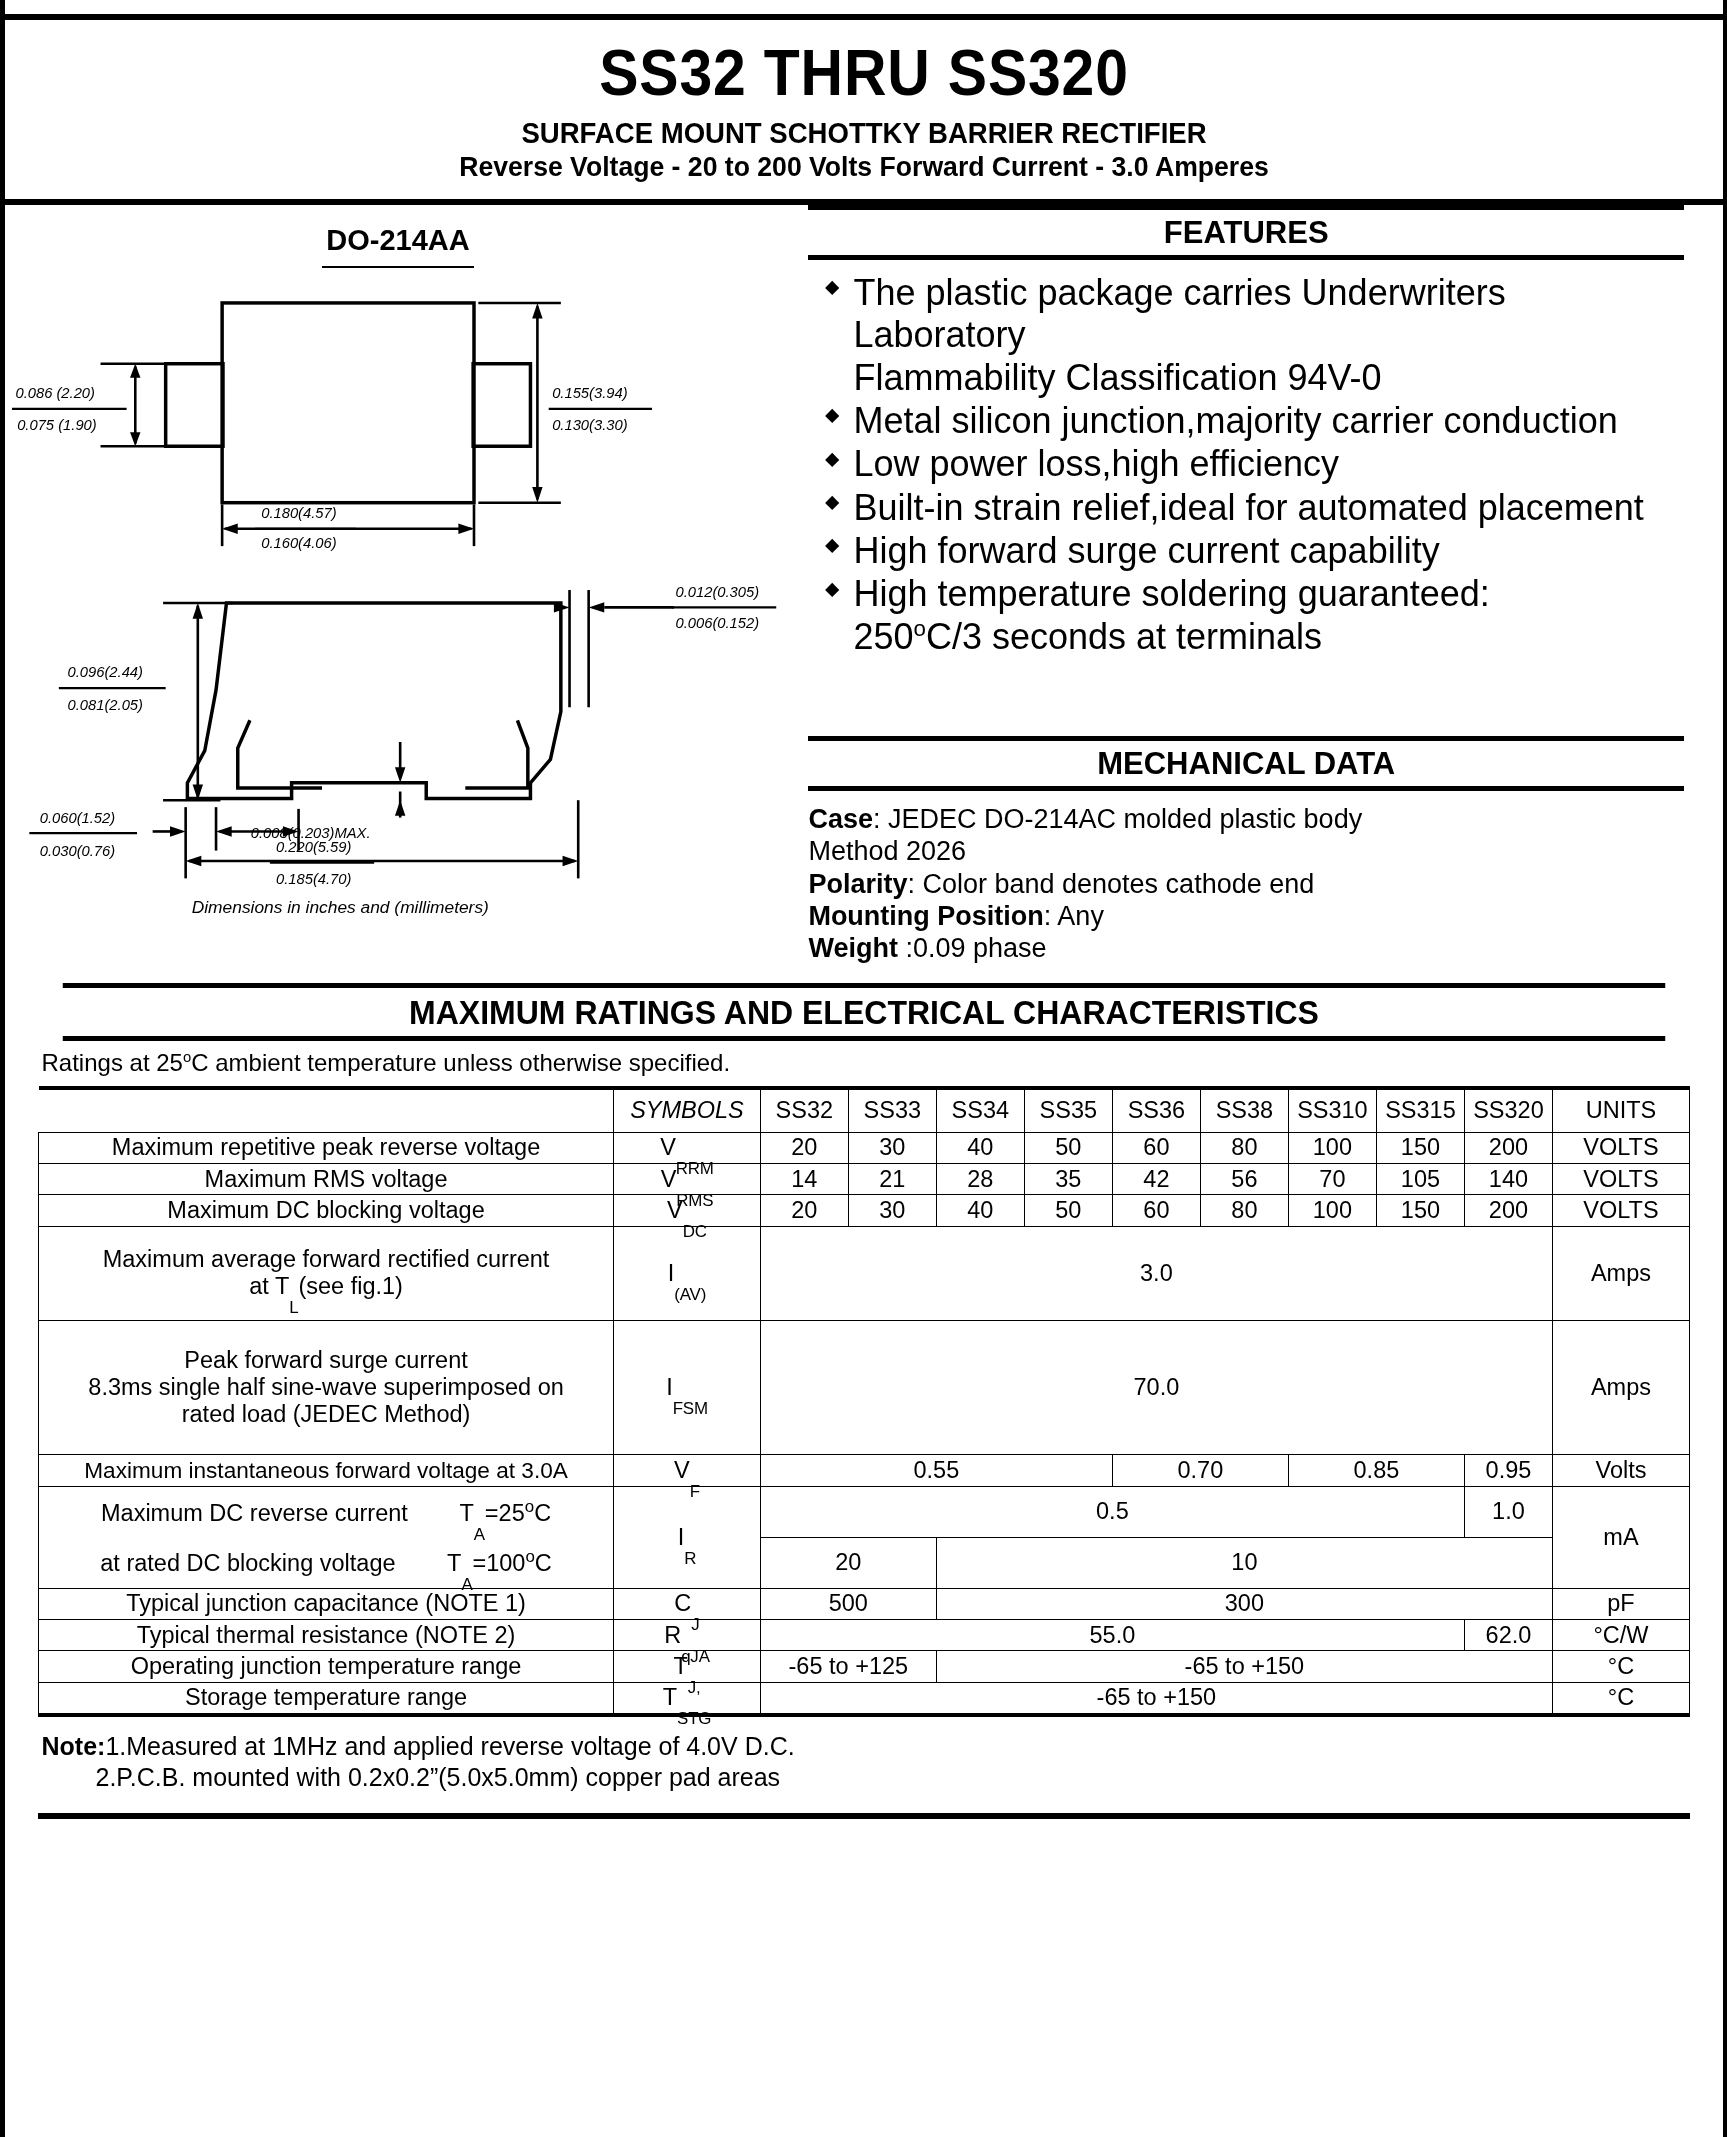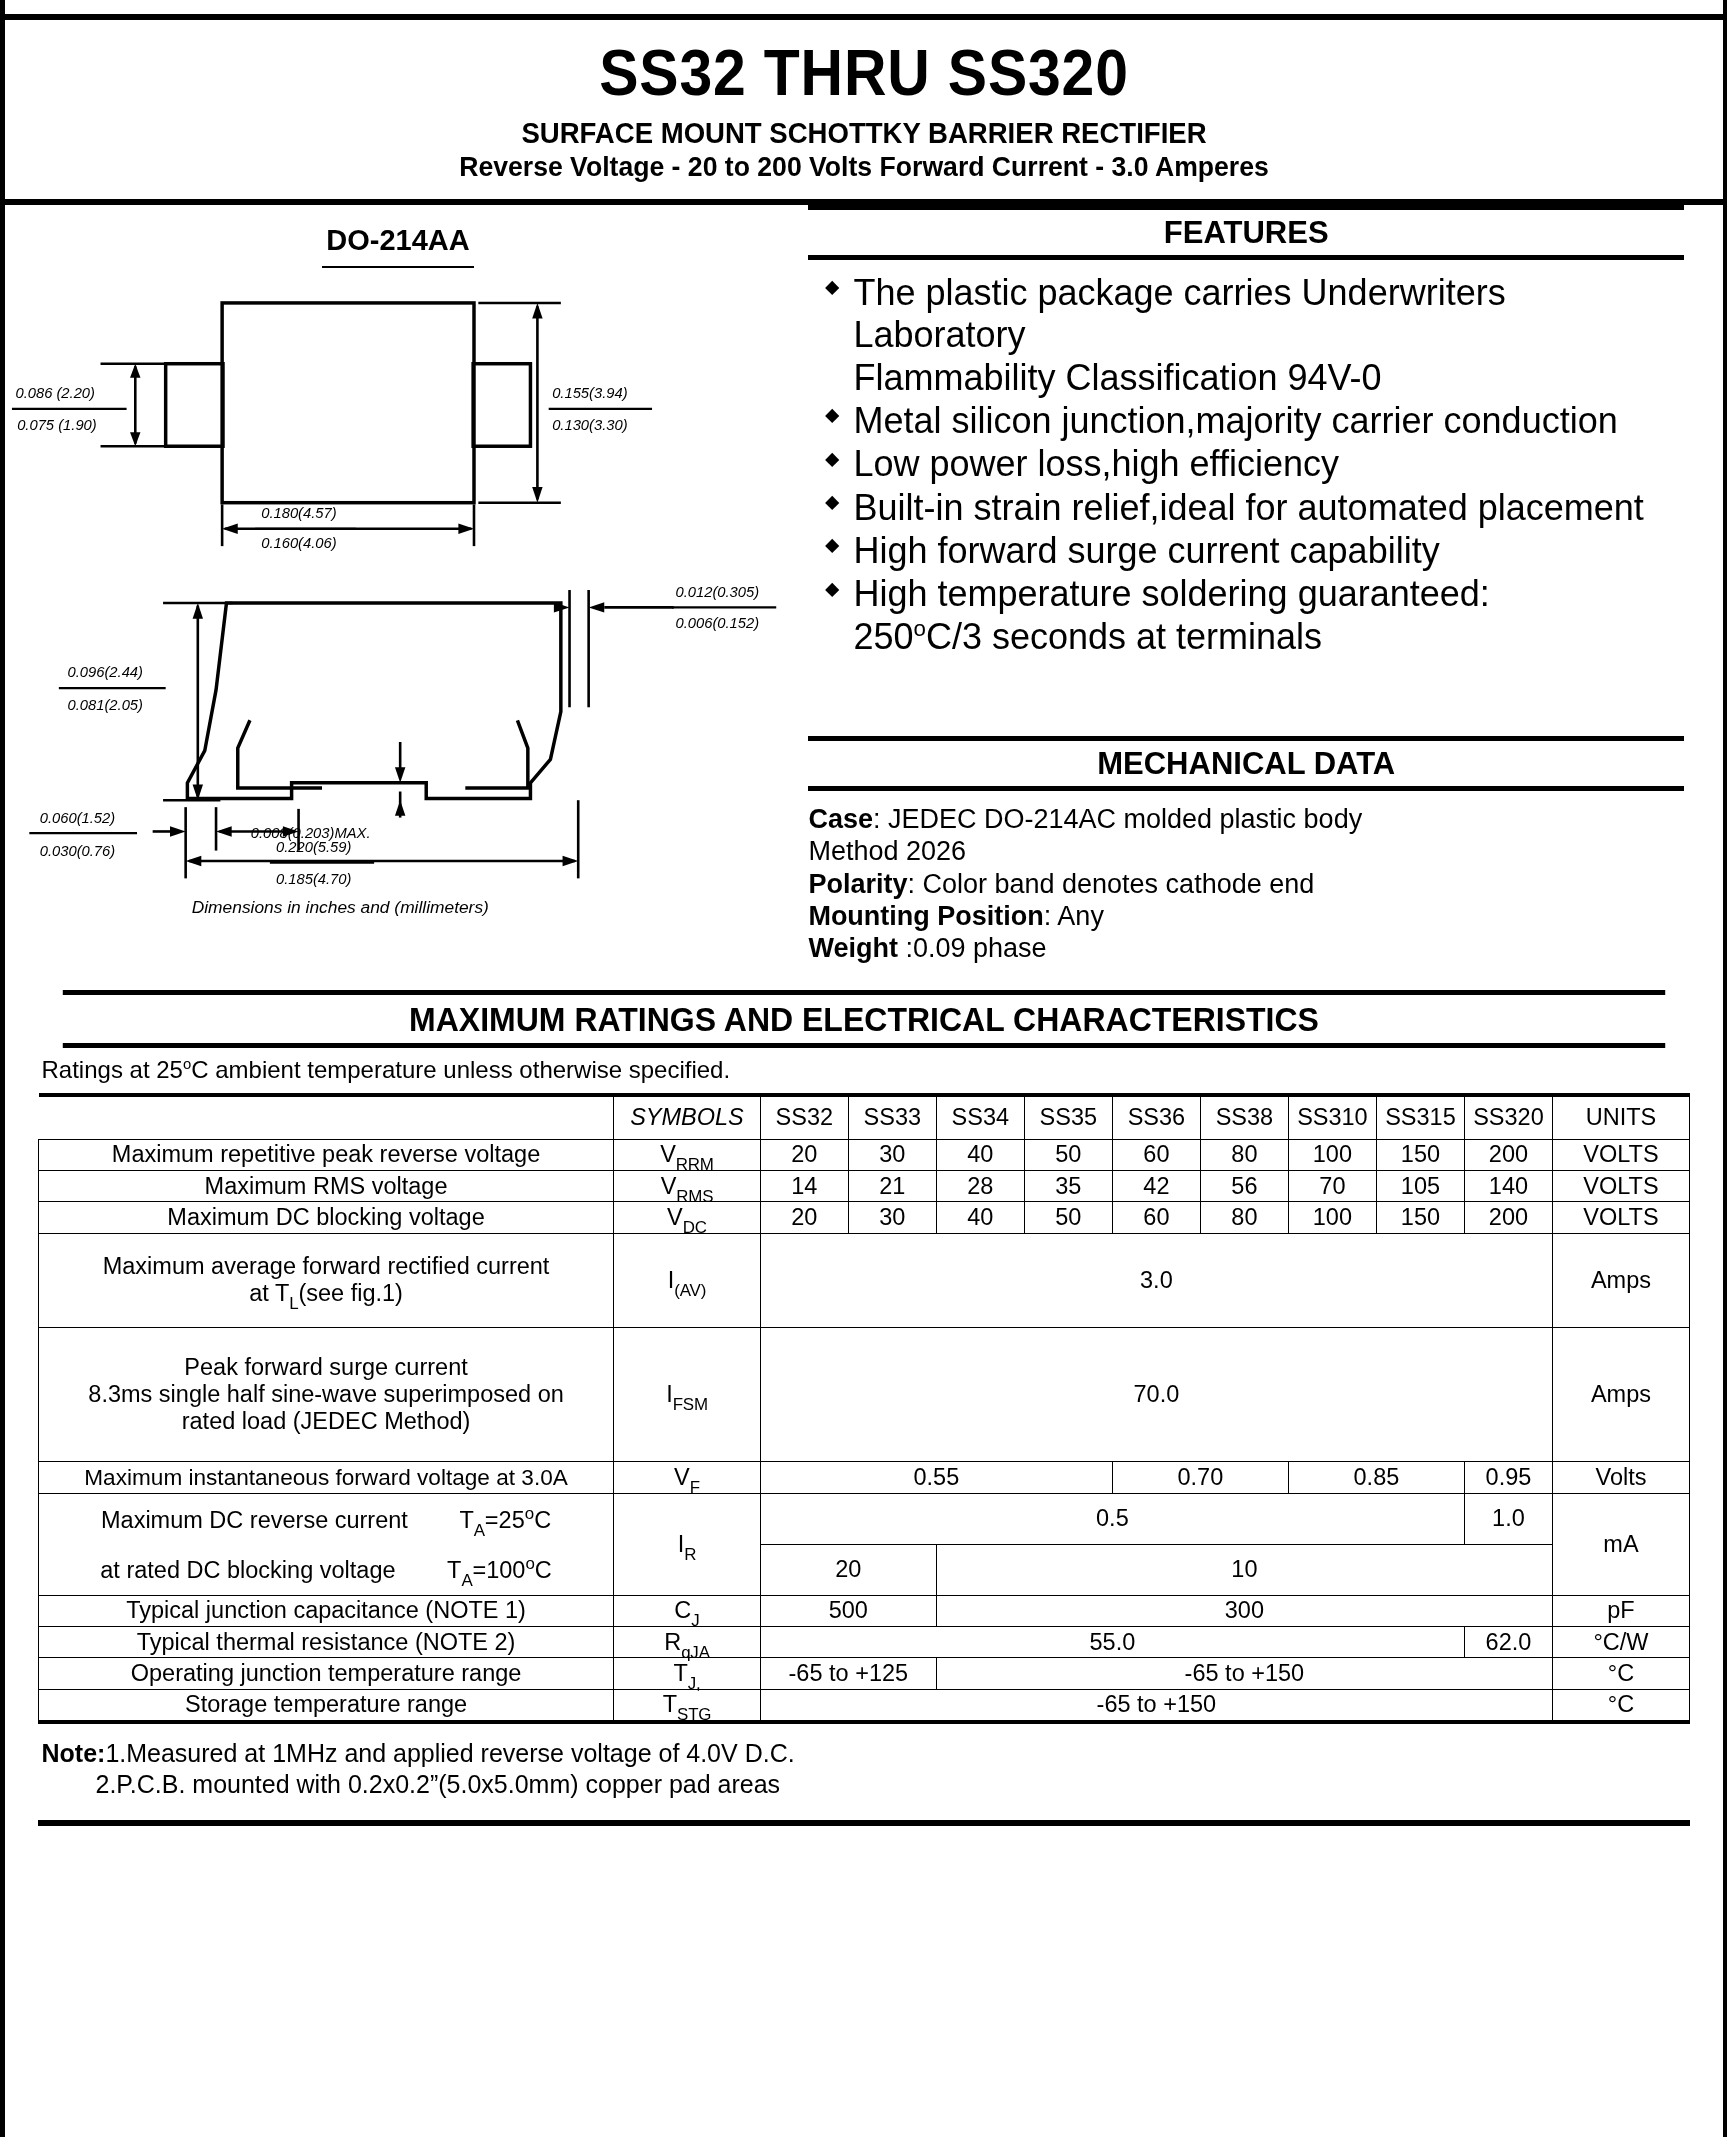--- a/index.html
+++ b/index.html
@@ -58,39 +58,39 @@
   
   .do-label{
     text-align:center;font-weight:bold;font-size:29px;margin-top:19px;
   }
   .do-underline{width:152px;height:0;border-top:2.6px solid #000;margin:8.7px auto 0;}
   svg{display:block;}
   .dim{font-family:"Liberation Sans",sans-serif;font-size:17px;font-style:italic;}
   .dimcap{font-family:"Liberation Sans",sans-serif;font-size:20px;font-style:italic;}
 
   
-  .ratings-wrap{padding:0 33px;margin-top:25px;}
+  .ratings-wrap{padding:0 33px;margin-top:18px;}
   .rat-head{
     text-align:center;font-weight:bold;font-size:33px;
     border-top:5.2px solid #000;border-bottom:5.2px solid #000;
     padding:6px 0 4.3px;transform:scaleX(.97);
   }
   .rat-note{font-size:24px;line-height:1.22;padding:7px 0 8.7px 3.5px;}
 
   table.specs{border-collapse:collapse;width:100%;table-layout:fixed;}
   table.specs td,table.specs th{
     border:1.7px solid #000;font-size:23.5px;text-align:center;
     padding:1.7px 1.7px;font-weight:normal;vertical-align:middle;
   }
   table.specs tr.tallrow td{height:38px;}
   td.lbl{text-align:left;padding-left:8.7px;font-size:24px;}
   td.lbl .two{display:block;}
   .hdr-part{font-weight:bold;font-size:24px;}
   .hdr-sym{font-style:italic;font-weight:bold;font-size:21px;}
-  .sub{font-size:.72em;vertical-align:baseline;position:relative;top:8px;letter-spacing:-0.2px;}
+  .sub{font-size:.72em;vertical-align:baseline;position:relative;top:19px;letter-spacing:-0.2px;}
   .deg{font-size:.72em;vertical-align:super;}
   .specs{border-top:4.3px solid #000;border-bottom:4.3px solid #000;}
   .nosplit{border-bottom:none !important;}
   .notopline{border-top:none !important;}
 
   .notes{font-size:25px;line-height:1.25;padding:14px 0 0 3.5px;}
   .notes b{font-weight:bold;}
   .notes .ind{padding-left:54px;display:block;}
   .bottomrule{border-top:6px solid #000;margin:19px 33px 0;}
 </style>

